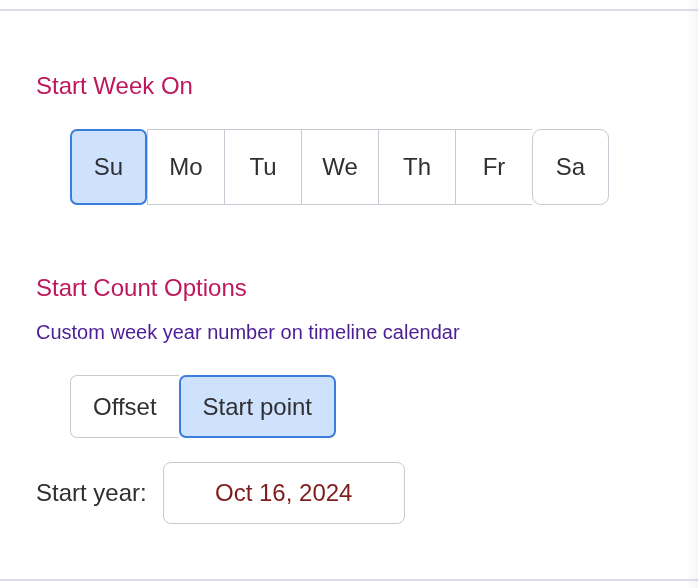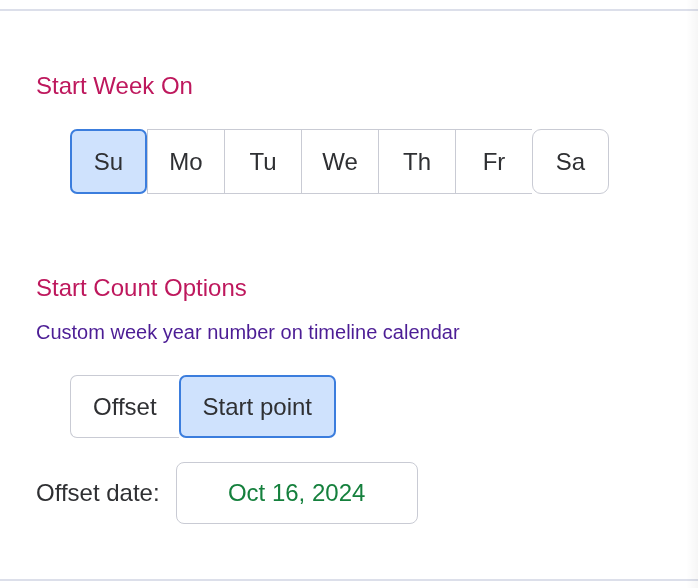--- a/index.html
+++ b/index.html
@@ -114,21 +114,21 @@
     background: #cfe2fd;
     border: 2px solid #3b7ddd;
     border-radius: 7px;
     z-index: 3;
   }
 
   
   .day-group {
     left: 70px;
     top: 129px;
-    height: 65px;
+    height: 76px;
   }
   .day-group .seg-btn { width: 77px; }
 
   
   .count-group {
     left: 70px;
     top: 375px;
     height: 63px;
   }
   .count-group .seg-btn { padding: 0 22px; }
@@ -151,21 +151,21 @@
   }
   .date-input {
     box-sizing: border-box;
     width: 242px;
     height: 62px;
     background: #ffffff;
     border: 1px solid #c9cbd4;
     border-radius: 8px;
     font-family: "Liberation Sans", sans-serif;
     font-size: 24px;
-    color: #15803d;
+    color: #7f1d1d;
     text-align: center;
     padding: 0 10px;
     cursor: pointer;
     outline: none;
   }
 </style>
 </head>
 <body>
 
 <div class="panel">
@@ -190,20 +190,20 @@
     <div class="section-title title-week-count">Start Count Options</div>
 
     <div class="section-desc">Custom week year number on timeline calendar</div>
 
     <div class="seg-group count-group">
       <button class="seg-btn">Offset</button>
       <button class="seg-btn selected">Start point</button>
     </div>
 
     <div class="date-row">
-      <span class="date-label">Offset date:</span>
+      <span class="date-label">Start year:</span>
       <input class="date-input" type="text" value="Oct 16, 2024" style="">
     </div>
 
   </div>
 
   <div class="panel-right-edge"></div>
 </div>
 
 </body></html>

